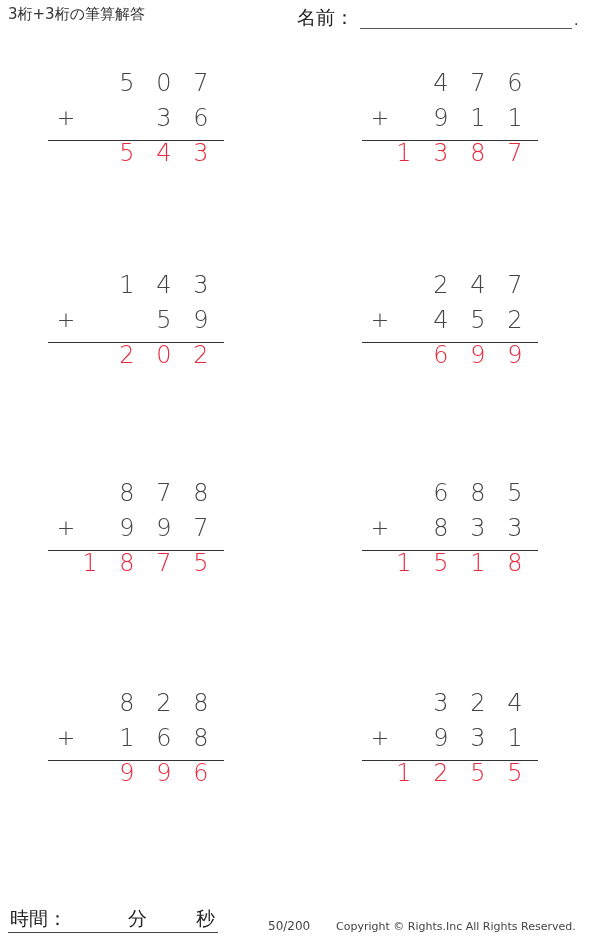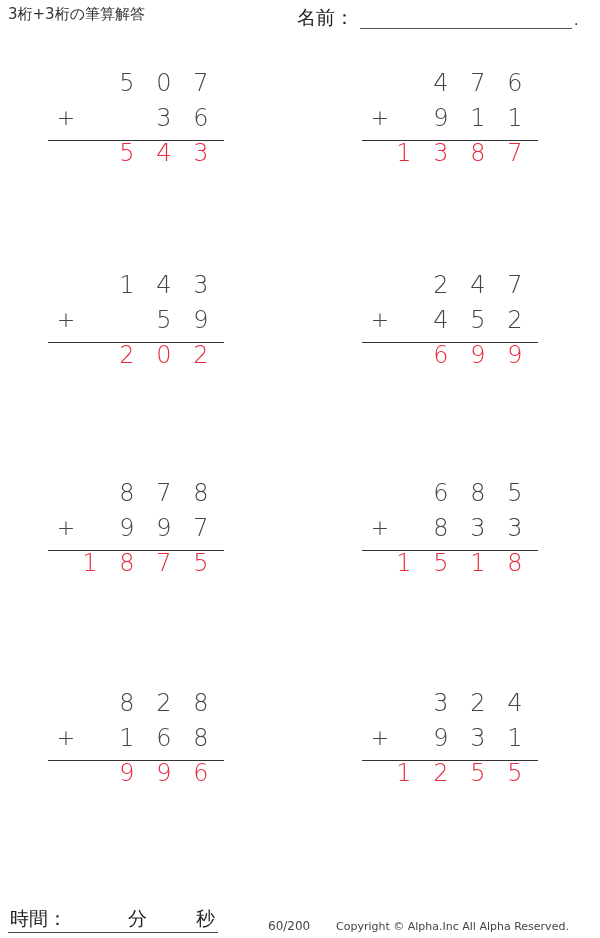--- a/index.html
+++ b/index.html
@@ -305,14 +305,14 @@
       <span class="digit c0" style="color: rgb(232, 40, 60);">5</span>
     </div>
     <div class="rule"></div>
   </div>
 
 <div class="footer-time">
   <span class="time-label">時間：</span>
   <span class="min-label">分</span>
   <span class="sec-label">秒</span>
 </div>
-<div class="page-num">60/200</div>
-<div class="copyright">Copyright © Alpha.Inc All Alpha Reserved.</div>
+<div class="page-num">50/200</div>
+<div class="copyright">Copyright © Rights.Inc All Rights Reserved.</div>
 
 </body></html>

